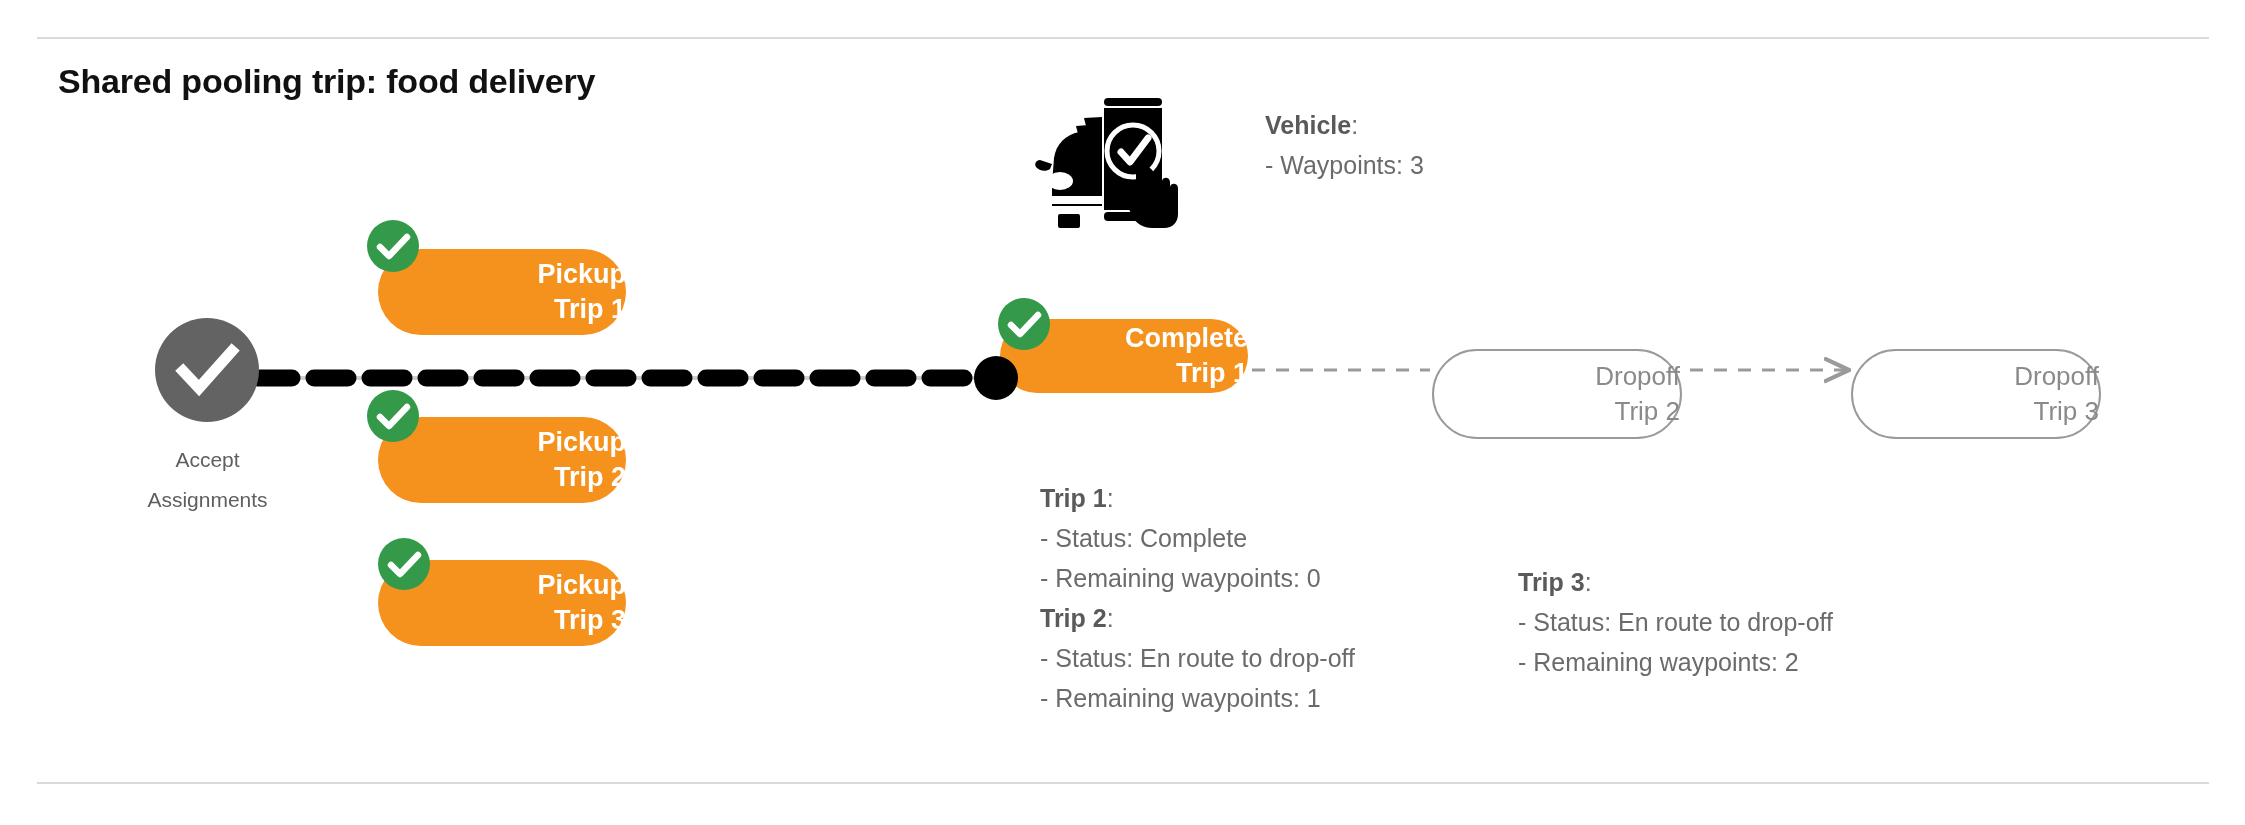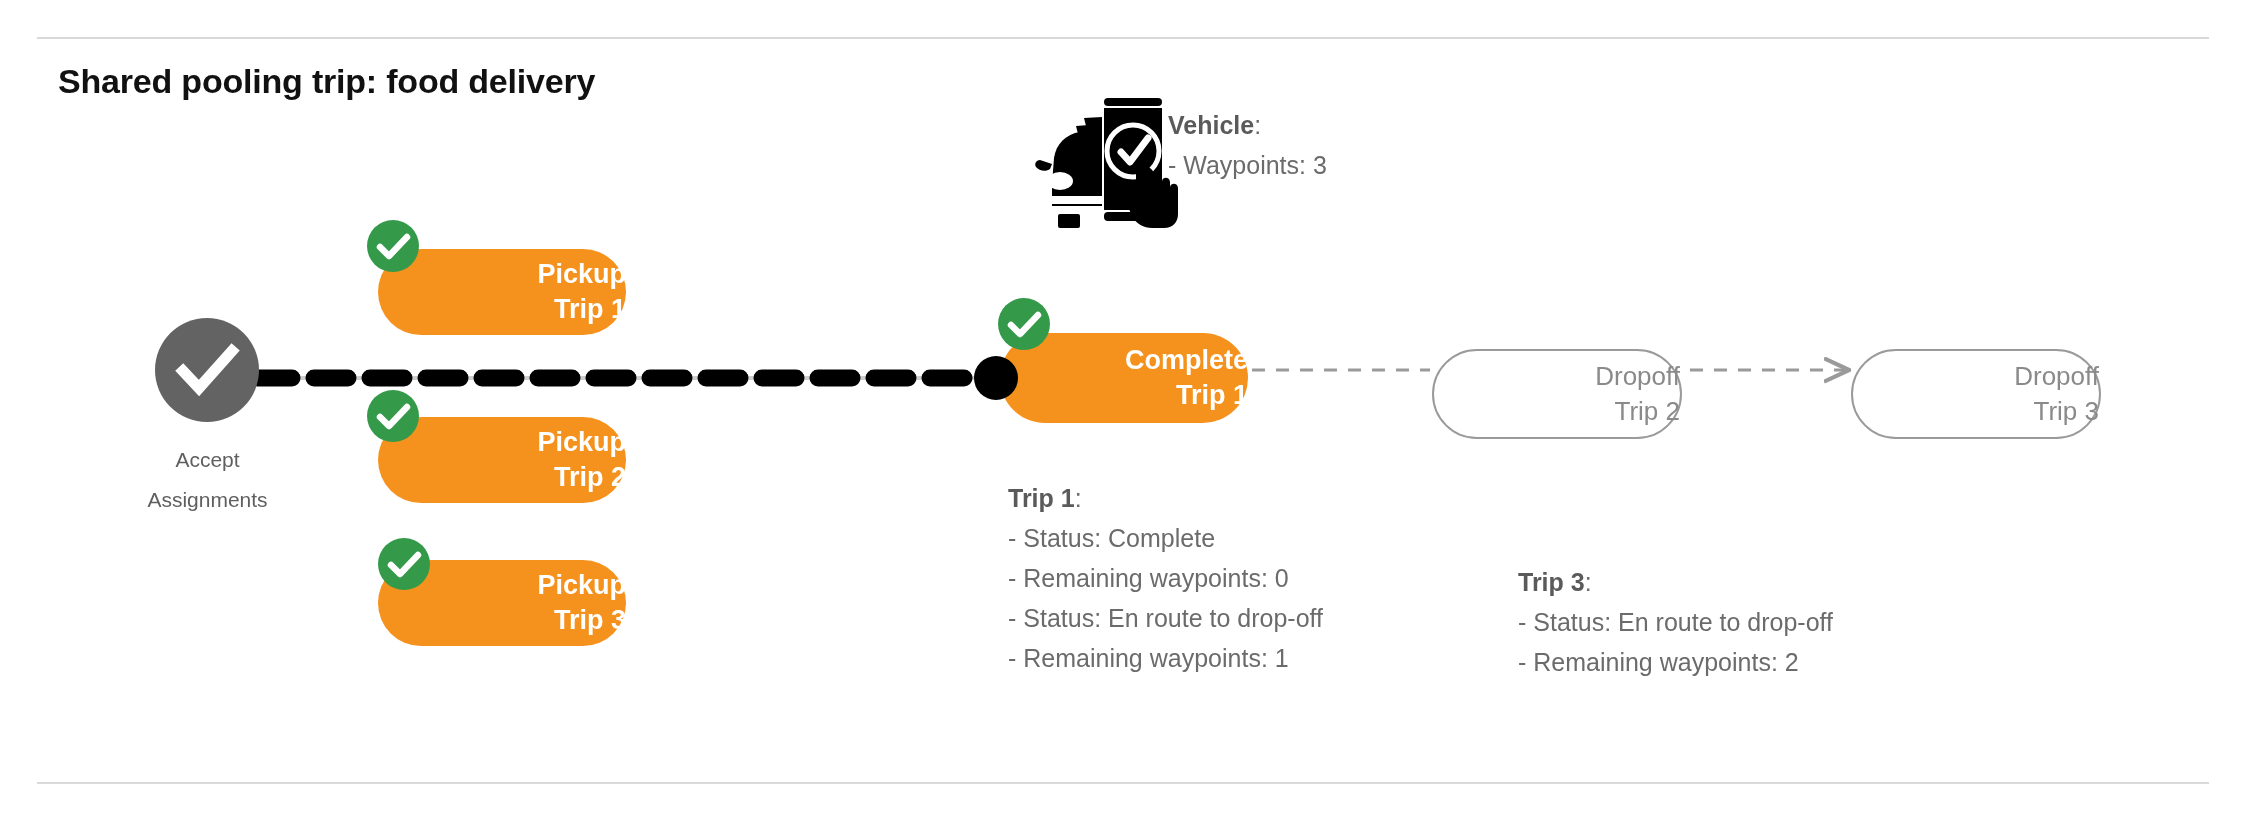--- a/index.html
+++ b/index.html
@@ -104,21 +104,21 @@
   .pill .l1, .pill .l2 {
     font-size: 27px;
     line-height: 35px;
     white-space: nowrap;
   }
   .pill.outline .l1, .pill.outline .l2 { font-size: 26px; }
 
   .pickup-1 { left: 378px; top: 249px;  width: 248px; height: 86px; }
   .pickup-2 { left: 378px; top: 417px;  width: 248px; height: 86px; }
   .pickup-3 { left: 378px; top: 560px;  width: 248px; height: 86px; }
-  .complete-1 { left: 1000px; top: 333px; width: 248px; height: 90px; }
+  .complete-1 { left: 1000px; top: 319px; width: 248px; height: 74px; }
   .dropoff-2 { left: 1432px; top: 325px; width: 250px; height: 90px; }
   .dropoff-3 { left: 1851px; top: 325px; width: 250px; height: 90px; }
 
   
   .badge-check {
     position: absolute;
     width: 52px;
     height: 52px;
     border-radius: 50%;
     background: #349a4a;
@@ -153,22 +153,22 @@
   
   .info {
     position: absolute;
     color: #6b6b6b;
     font-size: 25px;
     line-height: 40px;
   }
   .info .hdr { font-weight: bold; color: #5a5a5a; }
   .info .row { white-space: nowrap; }
 
-  .vehicle-info { left: 1168px; top: 105px; }
-  .trip12-info  { left: 1008px; top: 478px; }
+  .vehicle-info { left: 1265px; top: 105px; }
+  .trip12-info  { left: 1040px; top: 478px; }
   .trip3-info   { left: 1518px; top: 562px; }
 </style>
 </head>
 <body>
 
 <div id="stage">
 
   <div class="rule top"></div>
   <div class="rule bottom"></div>
 
@@ -294,20 +294,23 @@
     </div>
     <div class="row">- Waypoints: 3</div>
   </div>
 
   <div class="info trip12-info">
     <div class="row">
       <span class="hdr">Trip 1</span><span>:</span>
     </div>
     <div class="row">- Status:  Complete</div>
     <div class="row">- Remaining waypoints: 0</div>
+    <div class="row">
+      <span class="hdr">Trip 2</span><span>:</span>
+    </div>
     <div class="row">- Status:  En route to drop-off</div>
     <div class="row">- Remaining waypoints: 1</div>
   </div>
 
   <div class="info trip3-info">
     <div class="row">
       <span class="hdr">Trip 3</span><span>:</span>
     </div>
     <div class="row">- Status:  En route to drop-off</div>
     <div class="row">- Remaining waypoints: 2</div>

